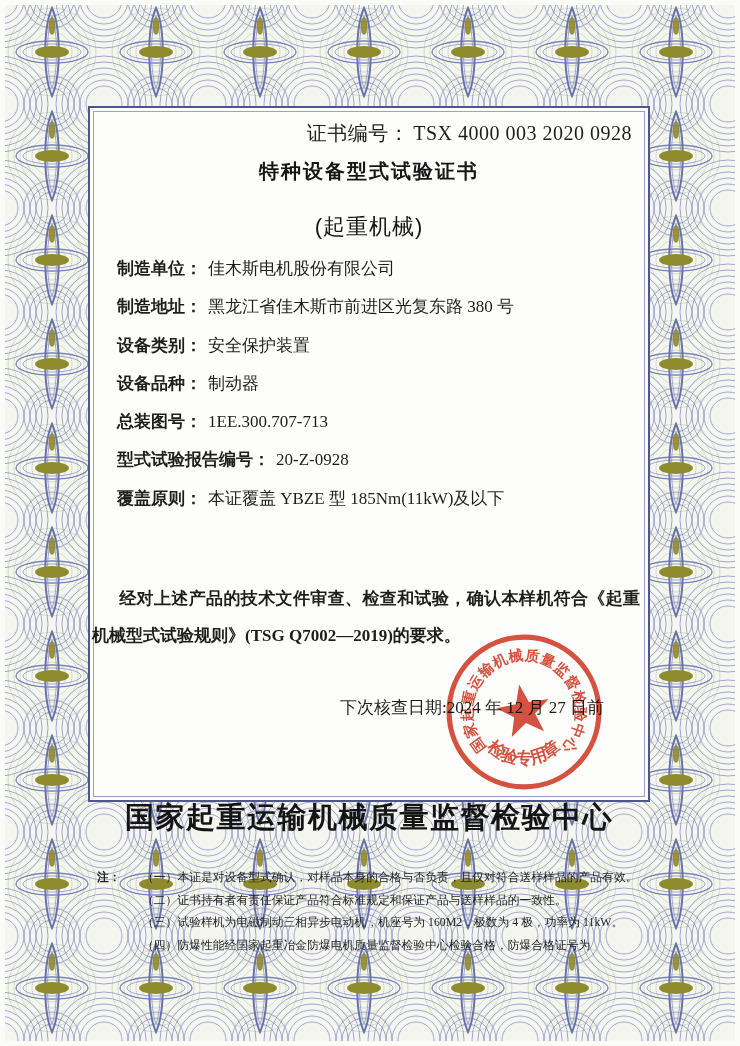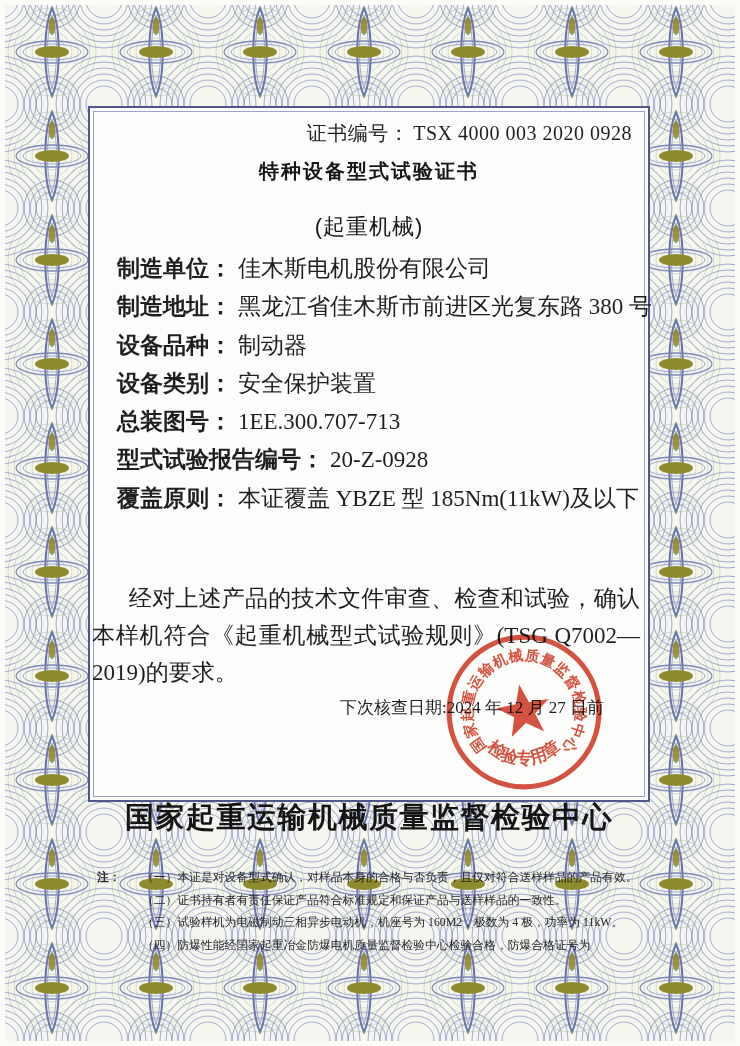--- a/index.html
+++ b/index.html
@@ -28,25 +28,25 @@
     position:absolute;top:50px;left:0;width:100%;text-align:center;
     font-family:"Liberation Sans", sans-serif;
     font-size:20px;font-weight:700;letter-spacing:2px;color:#161616;
   }
   .subtitle{
     position:absolute;top:104px;left:0;width:100%;text-align:center;
     font-family:"Liberation Sans", sans-serif;
     font-size:22px;font-weight:400;letter-spacing:1px;color:#161616;
   }
   .fields{position:absolute;top:152px;left:27px;right:14px;}
-  .field-row{height:17px;line-height:17px;margin-bottom:21.3px;font-size:23px;white-space:nowrap;}
+  .field-row{height:17px;line-height:17px;margin-bottom:21.3px;font-size:17px;white-space:nowrap;}
   .flabel{font-weight:600;margin-right:6px;}
   .statement{
     position:absolute;top:472px;left:2px;right:8px;margin:0;
-    font-size:23px;line-height:37px;text-indent:1.6em;text-align:justify;
+    font-size:17px;line-height:37px;text-indent:1.6em;text-align:justify;font-weight:bold;
   }
   .dates{
     position:absolute;top:586px;right:44px;text-align:right;
     font-size:17px;line-height:28px;white-space:nowrap;
   }
   .issuer{
     position:absolute;top:690px;left:0;width:100%;text-align:center;
     font-size:29px;font-weight:700;letter-spacing:1.5px;color:#141414;
   }
   .notes{
@@ -141,24 +141,24 @@
   <div class="subtitle">(起重机械)</div>
 
   <div class="fields">
     <div class="field-row">
       <span class="flabel">制造单位：</span><span class="fvalue">佳木斯电机股份有限公司</span>
     </div>
     <div class="field-row">
       <span class="flabel">制造地址：</span><span class="fvalue">黑龙江省佳木斯市前进区光复东路 380 号</span>
     </div>
     <div class="field-row">
+      <span class="flabel">设备类别：</span><span class="fvalue">安全保护装置</span>
+    </div>
+    <div class="field-row">
       <span class="flabel">设备品种：</span><span class="fvalue">制动器</span>
-    </div>
-    <div class="field-row">
-      <span class="flabel">设备类别：</span><span class="fvalue">安全保护装置</span>
     </div>
     <div class="field-row">
       <span class="flabel">总装图号：</span><span class="fvalue">1EE.300.707-713</span>
     </div>
     <div class="field-row">
       <span class="flabel">型式试验报告编号：</span><span class="fvalue">20-Z-0928</span>
     </div>
     <div class="field-row">
       <span class="flabel">覆盖原则：</span><span class="fvalue">本证覆盖 YBZE 型 185Nm(11kW)及以下</span>
     </div>

